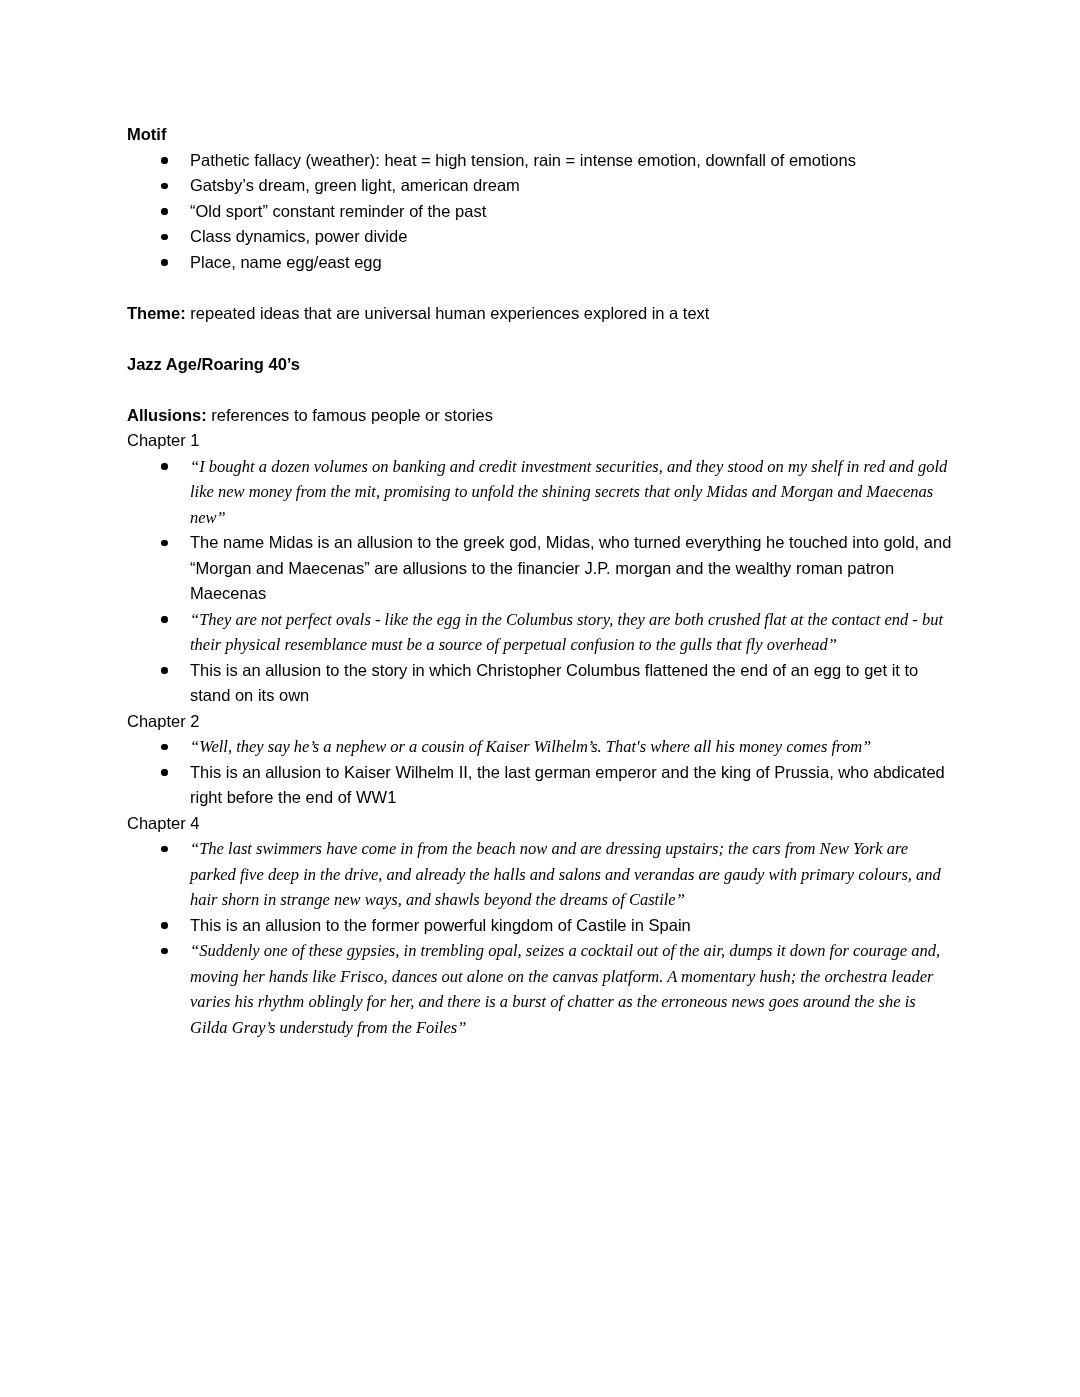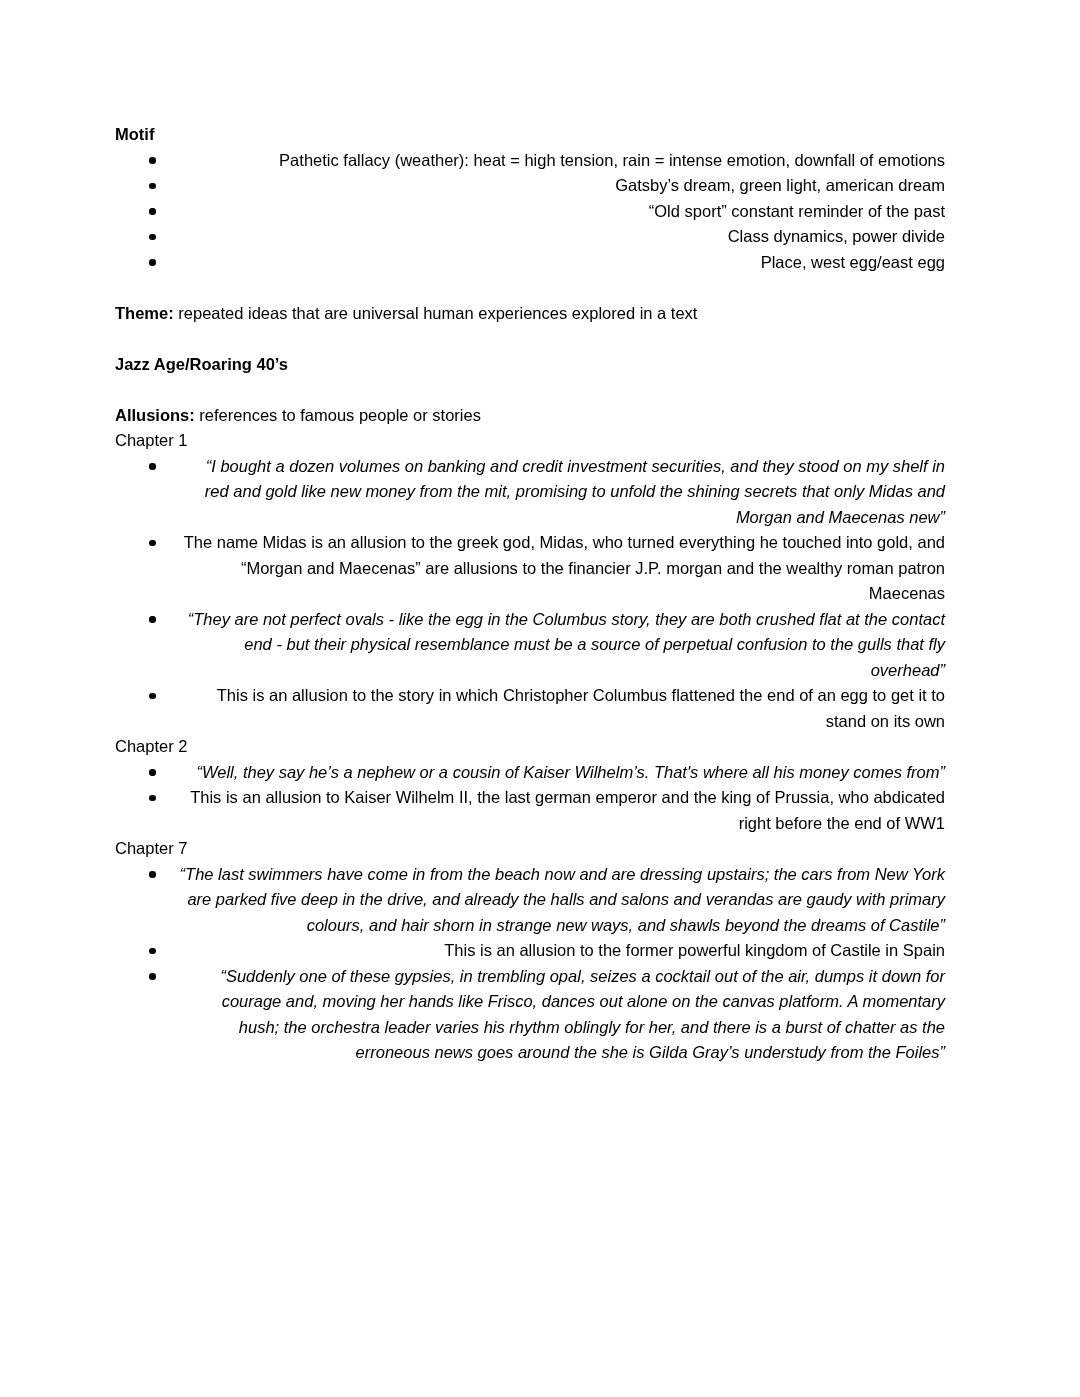--- a/index.html
+++ b/index.html
@@ -8,74 +8,73 @@
     height: 1397px;
     background: #ffffff;
     color: #000000;
     font-family: "Liberation Sans", sans-serif;
     font-size: 16.5px;
     line-height: 25.5px;
     overflow: hidden;
   }
   .page {
     position: absolute;
-    left: 115px;
+    left: 127px;
     top: 122px;
     width: 830px;
   }
   .h   { font-weight: bold; }
   .b   { font-weight: bold; margin-top: 6px; }
   .gap { height: 25.5px; }
   ul.list { margin: 0; padding: 0; list-style: none; }
   li.li {
     position: relative;
     padding-left: 63px;
-    text-align: right;
   }
   li.li::before {
     content: "";
     position: absolute;
     left: 34px;
     top: 9.5px;
     width: 6.5px;
     height: 6.5px;
     border-radius: 50%;
     background: #000000;
   }
-  .italic { font-style: italic; }
+  .italic { font-style: italic; font-family: Liberation Serif, serif; }
 </style>
 </head>
 <body>
 
 <div class="page">
     <div class="h">Motif</div>
     <ul class="list">
       <li class="li">Pathetic fallacy (weather): heat = high tension, rain = intense emotion, downfall of emotions</li>
       <li class="li">Gatsby’s dream, green light, american dream</li>
       <li class="li">“Old sport” constant reminder of the past</li>
       <li class="li">Class dynamics, power divide</li>
-      <li class="li">Place, west egg/east egg</li>
+      <li class="li">Place, name egg/east egg</li>
     </ul>
     <div class="gap"></div>
     <div class="p"><span class="b">Theme:</span> <span>repeated ideas that are universal human experiences explored in a text</span></div>
     <div class="gap"></div>
     <div class="h">Jazz Age/Roaring 40’s</div>
     <div class="gap"></div>
     <div class="p"><span class="b">Allusions:</span> <span>references to famous people or stories</span></div>
     <div class="p">Chapter 1</div>
     <ul class="list">
       <li class="li italic">“I bought a dozen volumes on banking and credit investment securities, and they stood on my shelf in red and gold like new money from the mit, promising to unfold the shining secrets that only Midas and Morgan and Maecenas new”</li>
       <li class="li">The name Midas is an allusion to the greek god, Midas, who turned everything he touched into gold, and “Morgan and Maecenas” are allusions to the financier J.P. morgan and the wealthy roman patron Maecenas</li>
       <li class="li italic">“They are not perfect ovals - like the egg in the Columbus story, they are both crushed flat at the contact end - but their physical resemblance must be a source of perpetual confusion to the gulls that fly overhead”</li>
       <li class="li">This is an allusion to the story in which Christopher Columbus flattened the end of an egg to get it to stand on its own</li>
     </ul>
     <div class="p">Chapter 2</div>
     <ul class="list">
       <li class="li italic">“Well, they say he’s a nephew or a cousin of Kaiser Wilhelm’s. That's where all his money comes from”</li>
       <li class="li">This is an allusion to Kaiser Wilhelm II, the last german emperor and the king of Prussia, who abdicated right before the end of WW1</li>
     </ul>
-    <div class="p">Chapter 7</div>
+    <div class="p">Chapter 4</div>
     <ul class="list">
       <li class="li italic">“The last swimmers have come in from the beach now and are dressing upstairs; the cars from New York are parked five deep in the drive, and already the halls and salons and verandas are gaudy with primary colours, and hair shorn in strange new ways, and shawls beyond the dreams of Castile”</li>
       <li class="li">This is an allusion to the former powerful kingdom of Castile in Spain</li>
       <li class="li italic">“Suddenly one of these gypsies, in trembling opal, seizes a cocktail out of the air, dumps it down for courage and, moving her hands like Frisco, dances out alone on the canvas platform. A momentary hush; the orchestra leader varies his rhythm oblingly for her, and there is a burst of chatter as the erroneous news goes around the she is Gilda Gray’s understudy from the Foiles”</li>
     </ul>
   </div>
 
 </body></html>

